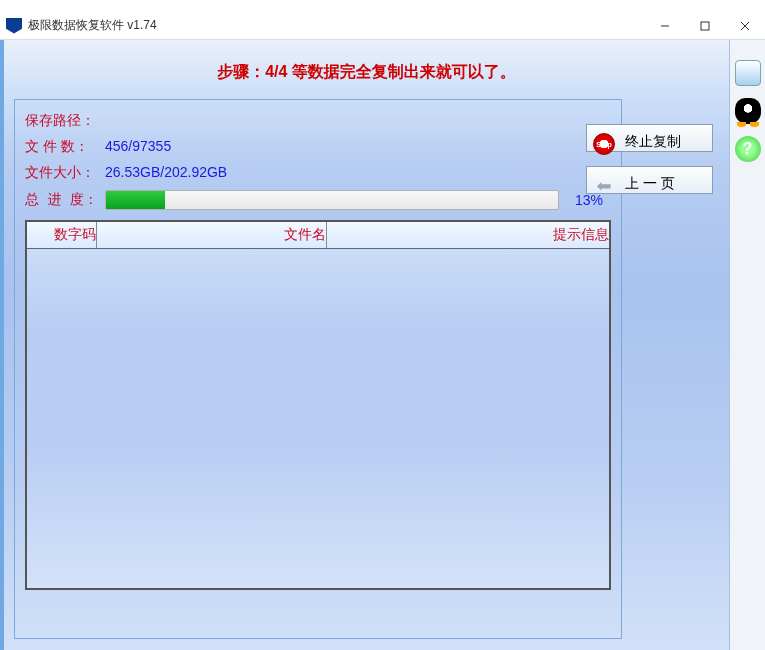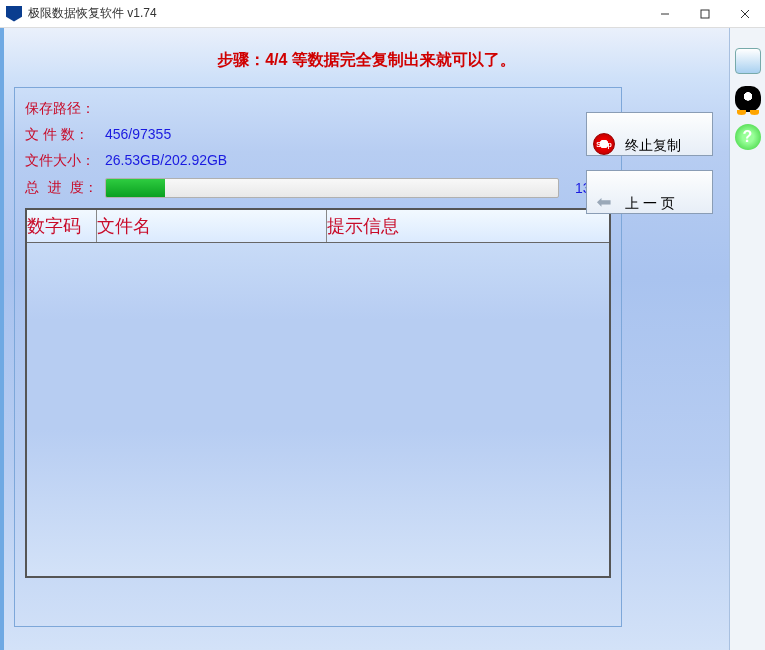--- a/index.html
+++ b/index.html
@@ -10,20 +10,21 @@
   width: 765px;
   height: 650px;
   overflow: hidden;
 }
 .titlebar {
   height: 28px;
   background: #fff;
   display: flex;
   align-items: center;
   border-bottom: 1px solid #ddd;
+  margin-top: 12px;
 }
 .titlebar .icon {
   width: 16px; height: 16px;
   margin: 0 6px;
   background: #0a3d8f;
   clip-path: polygon(0 0, 100% 0, 100% 70%, 50% 100%, 0 70%);
 }
 .titlebar .title {
   flex: 1;
   color: #333;
@@ -112,46 +113,46 @@
   height: 370px;
   background: linear-gradient(180deg, #cfe1f9, #b7cdf2 30%, #b7cdf2 60%, #d3e2f8 100%);
 }
 .table-head {
   display: flex;
   background: linear-gradient(180deg, #f2f9ff, #dbeafe);
   border-bottom: 1px solid #666;
 }
 .table-head .th {
   color: #c80a28;
-  text-align: left;
+  text-align: right;
   padding: 4px 0;
-  font-size: 18px;
+  font-size: 14px;
   border-right: 1px solid #888;
 }
 .table-head .th:last-child { border-right: none; }
 .th1 { width: 70px; }
 .th2 { width: 230px; }
 .th3 { flex: 1; }
 .table-body { }
 
 .right-buttons {
   position: absolute;
   left: 582px;
   top: 84px;
   width: 127px;
 }
 .rbtn {
   display: flex;
-  align-items: flex-end;
+  align-items: flex-start;
   width: 127px;
-  height: 44px;
+  height: 28px;
   background: linear-gradient(180deg, #fdfefe, #e7eef7);
   border: 1px solid #8a9db5;
   margin-bottom: 14px;
-  padding: 0 6px;
+  padding: 8px 6px;
   cursor: pointer;
   font-size: 14px;
   color: #000;
 }
 .rbtn .icon {
   width: 22px; height: 22px;
   margin-right: 10px;
   display: flex; align-items: center; justify-content: center;
 }
 .stop-icon {

